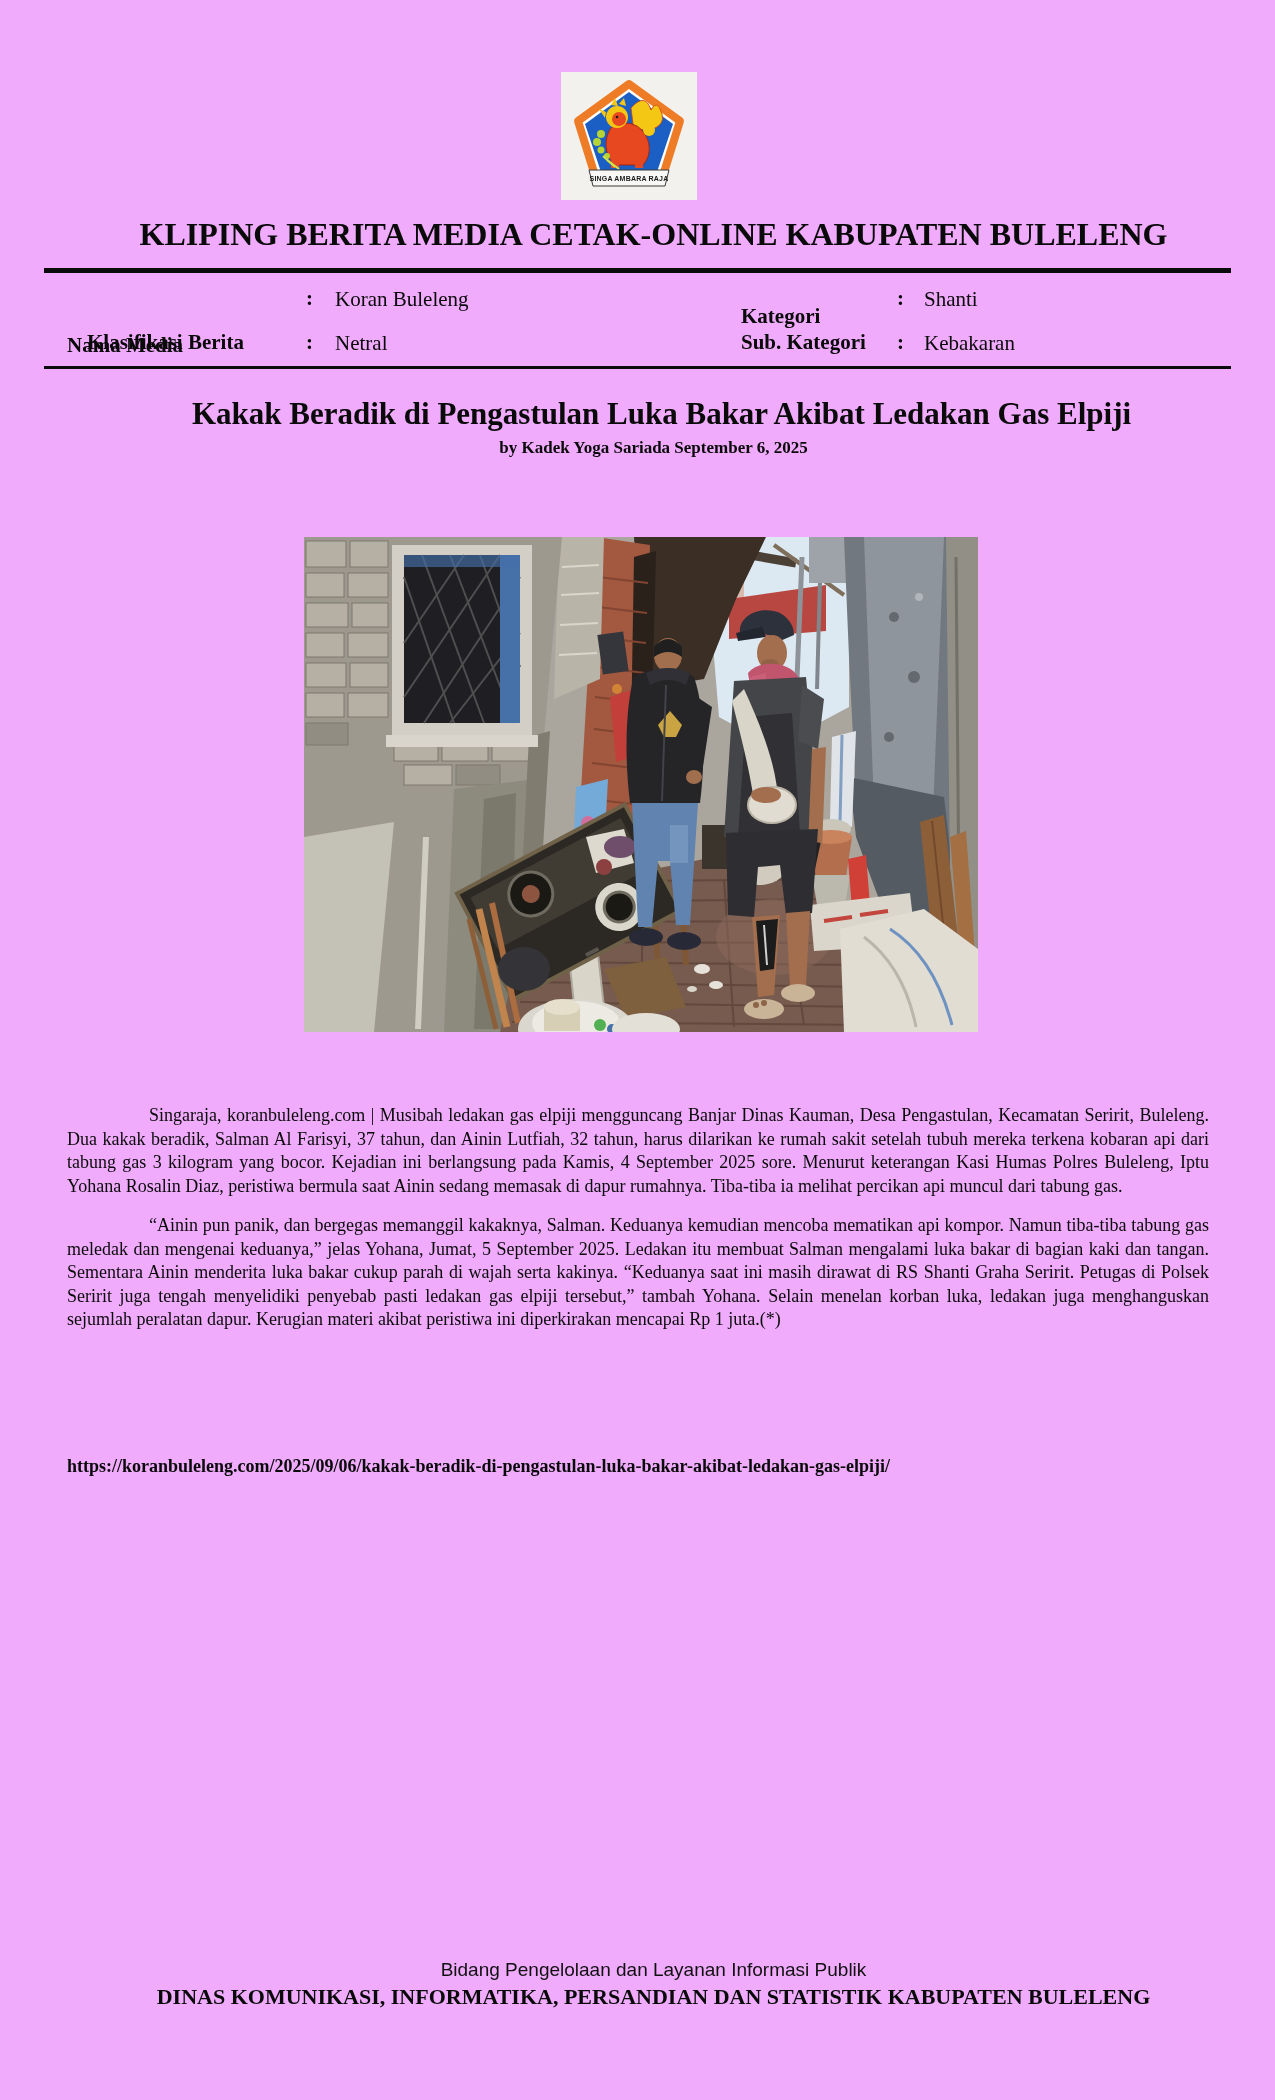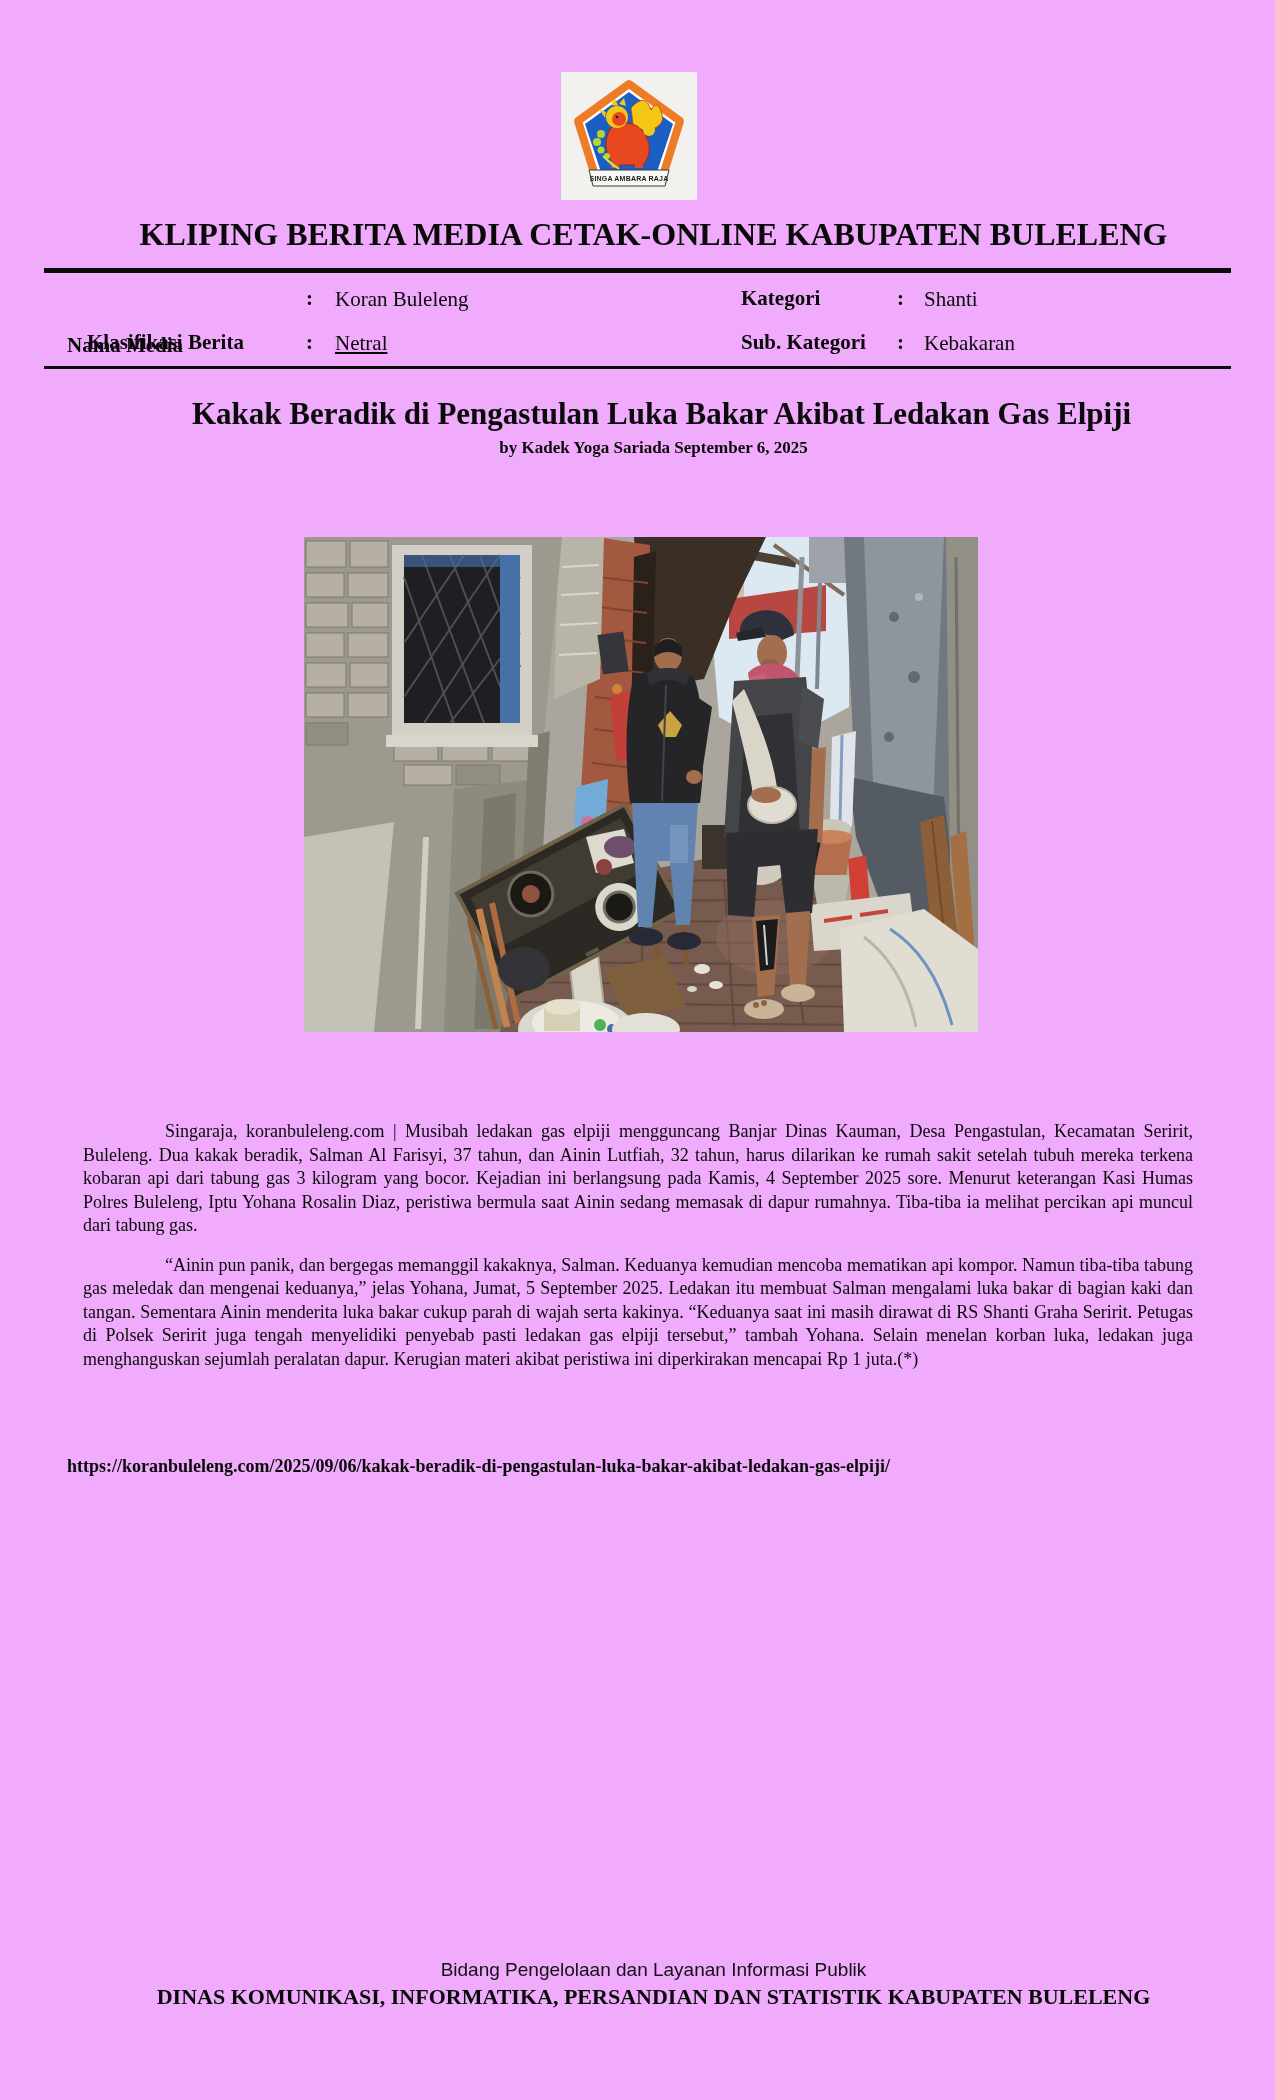--- a/index.html
+++ b/index.html
@@ -15,39 +15,39 @@
     font-size:32px; font-weight:bold; white-space:nowrap; }
   .rule { position:absolute; left:44px; width:1187px; background:#0b0b0b; }
   .rule1 { top:268px; height:5px; }
   .rule2 { top:366px; height:3px; }
   
   .meta span { position:absolute; font-size:21px; white-space:nowrap; }
   .m-b { font-weight:bold; }
   #m-l1 { left:67px;  top:286px;margin-top:47px; }
   #m-c1 { left:306px; top:286px; }
   #m-v1 { left:335px; top:287px; }
-  #m-l1r { left:741px; top:286px; }
+  #m-l1r { left:741px; top:304px; }
   #m-c1r { left:897px; top:286px; }
   #m-v1r { left:924px; top:287px; }
   #m-l2 { left:67px;  top:330px;margin-left:20px; }
   #m-c2 { left:306px; top:330px; }
-  #m-v2 { left:335px; top:331px;text-decoration:underline; }
+  #m-v2 { left:335px; top:331px; }
   #m-l2r { left:741px; top:330px;text-align:right; }
   #m-c2r { left:897px; top:330px; }
   #m-v2r { left:924px; top:331px; }
   
   .art-title { position:absolute; top:396px; left:0; width:100%; text-align:center;
     font-size:31px; font-weight:bold; white-space:nowrap;margin-left:8px; }
   .byline { position:absolute; top:438px; left:0; width:100%; text-align:center;
     font-size:17px; font-weight:bold; }
   .photo { position:absolute; left:304px; top:537px; width:674px; height:495px; }
   .photo svg { display:block; }
   .body-text { position:absolute; left:67px; top:1104px; width:1142px;
     font-size:18px; line-height:23.5px; text-align:justify; }
-  .body-text p { margin:16px; text-indent:82px; }
+  .body-text p { margin:0; text-indent:82px; }
   .body-text p + p { margin-top:16px; }
   .url { position:absolute; left:67px; top:1456px; font-size:18px; font-weight:bold; }
   
   .footer1 { position:absolute; top:1959px; left:0; width:100%; text-align:center;
     font-family:"Liberation Sans", sans-serif; font-size:19px; color:#111; }
   .footer2 { position:absolute; top:1984px; left:0; width:100%; text-align:center;
     font-size:22px; font-weight:bold; white-space:nowrap; }
 </style>
 </head>
 <body>

